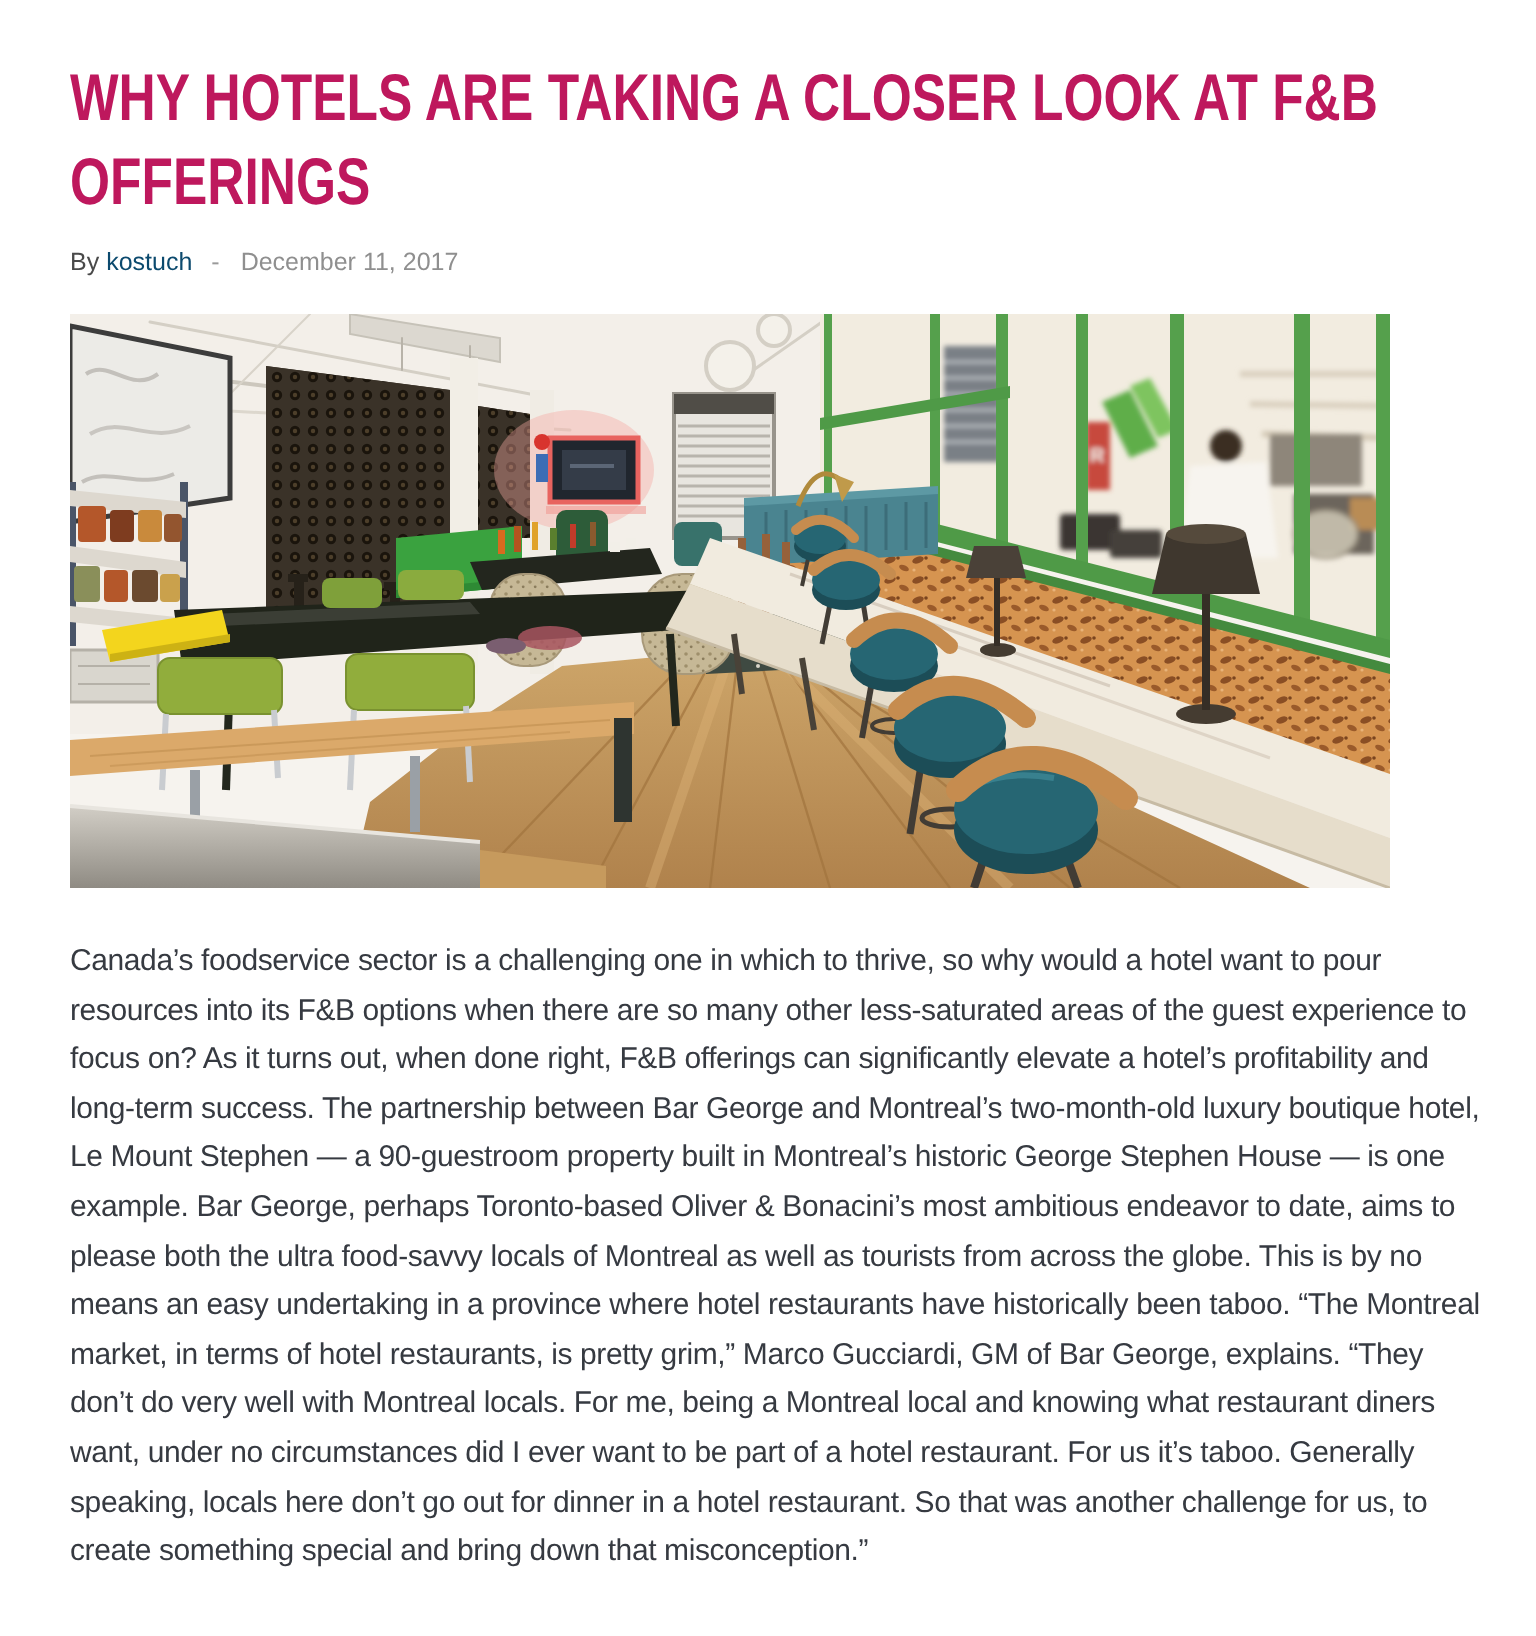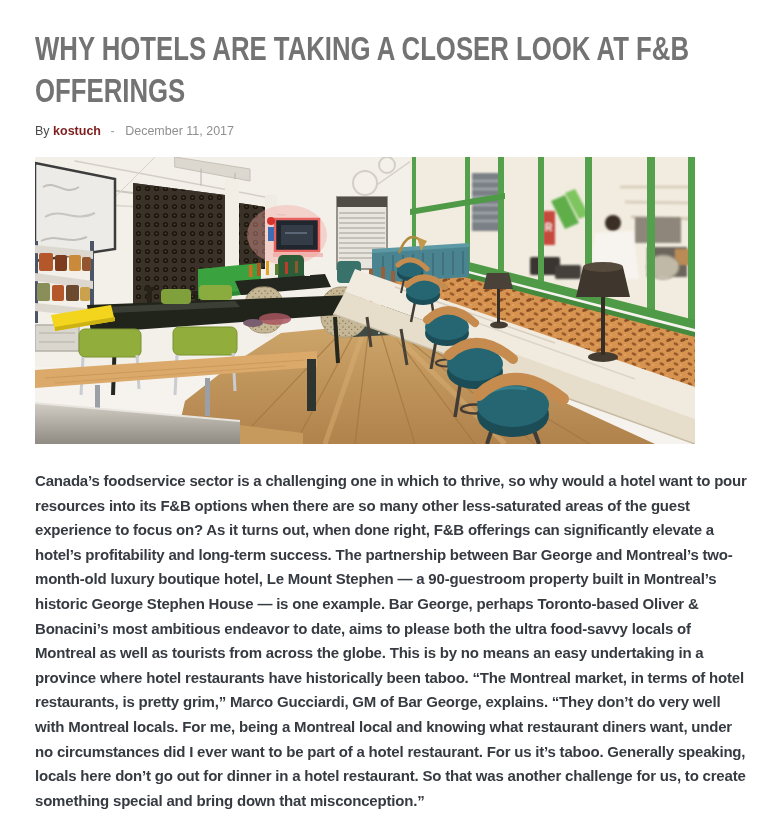--- a/index.html
+++ b/index.html
@@ -9,55 +9,55 @@
     font-family: "Liberation Sans", "DejaVu Sans", sans-serif;
     color: #363a41;
   }
   .content {
     padding: 28px 21px 34px 35px;
   }
   h1.article-title {
     font-size: 33px;
     line-height: 42px;
     font-weight: 700;
-    color: #737373;
+    color: #be185d;
     letter-spacing: 0;
   }
   h1.article-title .tline {
     display: block;
     transform: scaleX(0.78);
     transform-origin: 0 50%;
     white-space: nowrap;
   }
   .byline {
     margin-top: 11px;
     font-size: 12.5px;
     line-height: 16px;
     color: #4a4a4a;
   }
   .byline .author {
-    font-weight: 700;
-    color: #7f1d1d;
+    font-weight: 400;
+    color: #0c4a6e;
     text-decoration: none;
     cursor: pointer;
   }
   .byline .sep { color: #9a9a9a; margin: 0 7px 0 6px; }
   .byline .date { color: #8f8f8f; }
   figure.featured {
     margin-top: 18px;
     width: 660px;
     height: 287px;
     overflow: hidden;
   }
   figure.featured svg { display: block; }
   p.article-body {
     margin-top: 25px;
     width: 712px;
     font-size: 15px;
-    font-weight: 700;
+    font-weight: 400;
     line-height: 24.6px;
     letter-spacing: -0.2px;
     color: #363a41;
   }
 </style>
 </head>
 <body>
 
 <div class="content">
 

